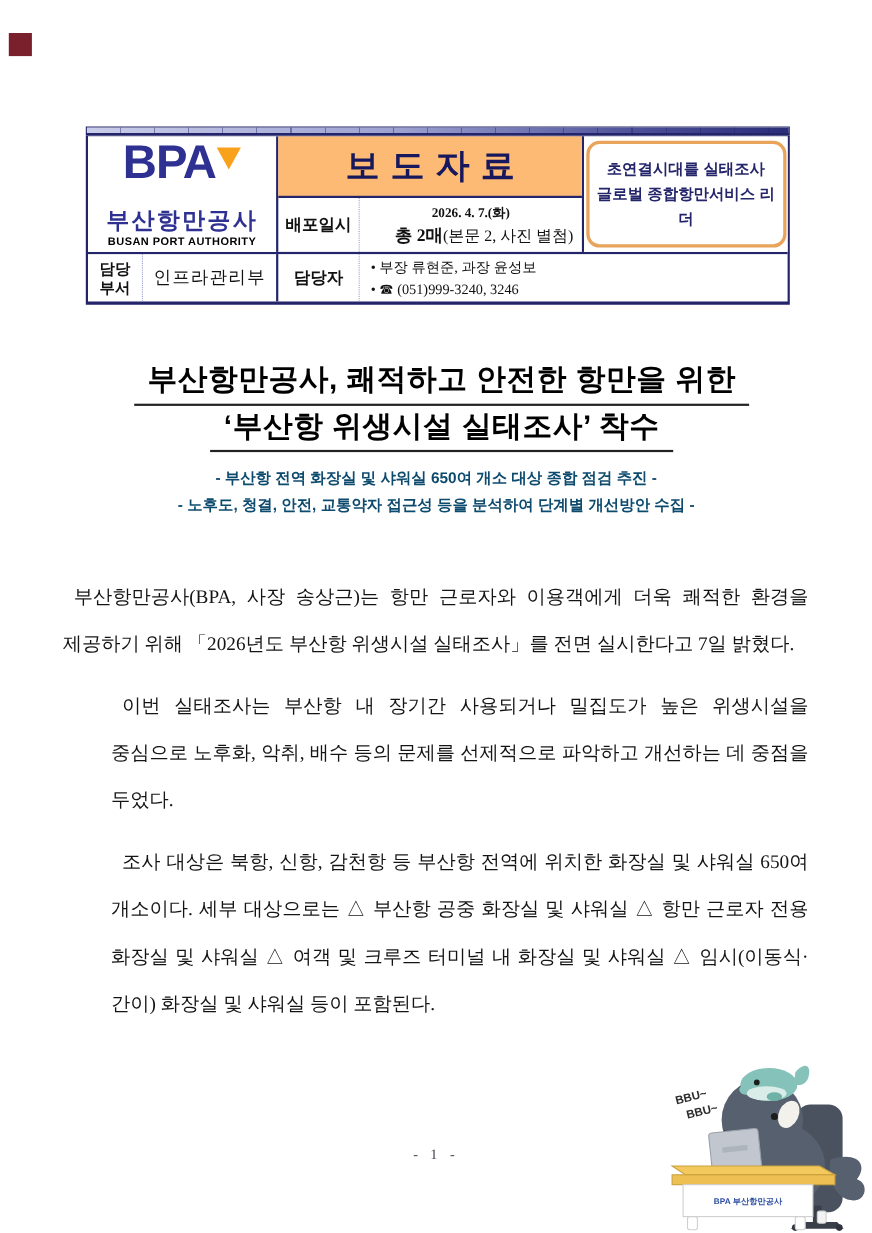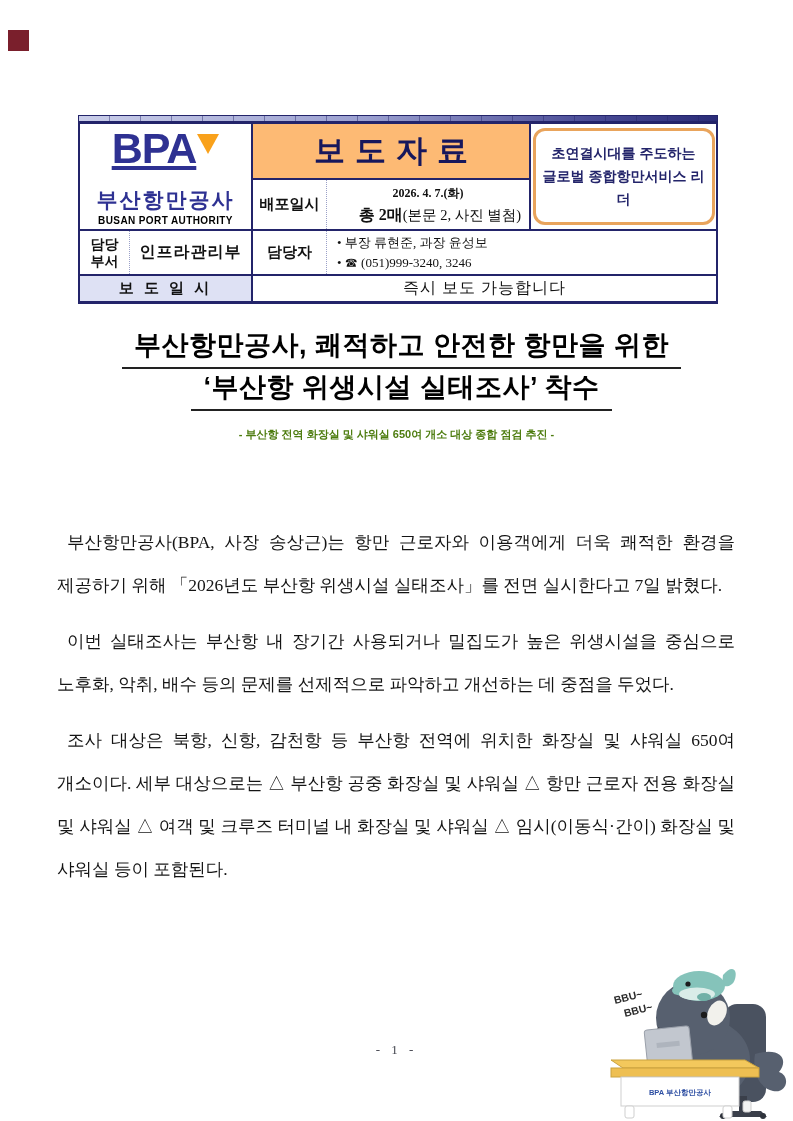--- a/index.html
+++ b/index.html
@@ -26,21 +26,21 @@
       linear-gradient(to right,#c9cde9 0%,#9ba0d0 45%,#4a4c96 80%,#2a2c78 100%);
   }
   .tbl{border:2px solid #23246a;border-top:1px solid #23246a;border-bottom:3px solid #23246a;box-sizing:border-box;background:#fff;}
   .row{display:flex;box-sizing:border-box;}
   .row1{height:105px;}
   .row2{height:45px;border-top:2px solid #23246a;}
   .row3{height:27px;border-top:2px solid #23246a;}
   .cell{box-sizing:border-box;display:flex;align-items:center;justify-content:center;}
 
   .logo-cell{width:173px;border-right:2px solid #23246a;flex-direction:column;background:#fff;}
-  .logo-bpa{font-family:"Liberation Sans",sans-serif;font-weight:800;font-size:43px;line-height:40px;color:#2e3192;letter-spacing:-1px;display:flex;align-items:flex-start;text-decoration:underline;}
+  .logo-bpa{font-family:"Liberation Sans",sans-serif;font-weight:800;font-size:43px;line-height:40px;color:#2e3192;letter-spacing:-1px;display:flex;align-items:flex-start;}
   .logo-tri{width:0;height:0;border-left:11px solid transparent;border-right:11px solid transparent;border-top:20px solid #f9a11b;margin:6px 0 0 1px;}
   .logo-kr{font-family:"Liberation Sans",sans-serif;font-weight:bold;font-size:21px;color:#2e3192;letter-spacing:2px;margin-top:18px;}
   .logo-en{font-family:"Liberation Sans",sans-serif;font-weight:bold;font-size:10px;color:#000;letter-spacing:.4px;margin-top:1px;}
 
   .mid-cell{width:276px;border-right:2px solid #23246a;display:flex;flex-direction:column;}
   .doc-type{height:56px;box-sizing:border-box;background:#fdba74;border-bottom:2px solid #23246a;display:flex;align-items:center;justify-content:center;
     font-family:"Liberation Sans",sans-serif;font-weight:800;font-size:31px;color:#16175c;letter-spacing:10px;text-indent:10px;}
   .release-row{flex:1;display:flex;}
   .release-label{width:74px;border-right:1px dotted #9aa0c8;box-sizing:border-box;display:flex;align-items:center;justify-content:center;
     font-family:Liberation Serif, serif;font-weight:bold;font-size:15px;}
@@ -48,42 +48,42 @@
   .release-date{font-weight:bold;font-size:12px;}
   .pages-bold{font-weight:bold;font-size:16px;margin-left:24px;}
   .pages-rest{font-size:14.5px;}
 
   .slogan-cell{flex:1;background:#fff;}
   .slogan-box{width:166px;border:3.5px solid #e9a45c;border-radius:12px;padding:11px 5px;text-align:center;
     font-family:"Liberation Sans",sans-serif;font-weight:800;font-size:14px;color:#23246a;line-height:23px;background:#fff;}
 
   .dept-label{width:50px;border-right:1px dotted #9aa0c8;flex-direction:column;line-height:17px;
     font-family:"Liberation Sans",sans-serif;font-weight:bold;font-size:14px;}
-  .dept-value{width:123px;border-right:2px solid #23246a;font-size:16px;letter-spacing:1px;font-weight:bold;}
+  .dept-value{width:123px;border-right:2px solid #23246a;font-size:16px;letter-spacing:1px;}
   .contact-label{width:74px;border-right:1px dotted #9aa0c8;
     font-family:"Liberation Sans",sans-serif;font-weight:bold;font-size:15px;}
   .contact-value{flex:1;flex-direction:column;align-items:flex-start !important;justify-content:center;padding-left:10px;font-size:13px;line-height:20px;}
 
   .embargo-label{width:173px;background:#dee1f4;border-right:2px solid #23246a;
     font-family:"Liberation Sans",sans-serif;font-weight:bold;font-size:15px;letter-spacing:3px;}
   .embargo-value{flex:1;font-size:16px;letter-spacing:1px;}
 
   
   .title-block{position:absolute;left:5px;top:327px;width:793px;text-align:center;
     font-family:"Liberation Sans",sans-serif;font-weight:800;font-size:27px;color:#000;}
   .title-line{display:inline-block;border-bottom:2.5px solid #222;padding:0 12px 3px 12px;line-height:37px;letter-spacing:.5px;}
 
   .subtitle-block{position:absolute;left:0;top:422px;width:793px;text-align:center;
-    font-family:"Liberation Sans",sans-serif;font-weight:bold;font-size:11px;color:#4d7c0f;line-height:25px;}
+    font-family:"Liberation Sans",sans-serif;font-weight:bold;font-size:14px;color:#0c4a6e;line-height:25px;}
 
   
   .body-text{position:absolute;left:57px;top:521px;width:678px;
     font-size:17.5px;line-height:43px;text-align:justify;word-break:keep-all;color:#141414;}
   .body-text p{margin:0;text-indent:10px;}
-  .body-text p + p{margin-top:13px;}
+  .body-text p + p{margin-top:13px;margin-left:44px;}
 
   
   .page-number{position:absolute;left:0;top:1042px;width:793px;text-align:center;font-size:13px;color:#44464f;letter-spacing:4px;}
 
   
   .mascot{position:absolute;left:597px;top:956px;width:194px;height:164px;}
 </style>
 </head>
 <body>
 
@@ -108,51 +108,48 @@
           <div class="release-row">
             <div class="release-label">배포일시</div>
             <div class="release-value">
               <div class="release-date">2026. 4. 7.(화)</div>
               <div><span class="pages-bold">총 2매</span><span class="pages-rest">(본문 2, 사진 별첨)</span></div>
             </div>
           </div>
         </div>
         <div class="cell slogan-cell">
           <div class="slogan-box">
-            <div>초연결시대를 주도하는</div>
+            <div>초연결시대를 실태조사</div>
             <div>글로벌 종합항만서비스 리더</div>
           </div>
         </div>
       </div>
       <div class="row row2">
         <div class="cell dept-label">
           <span>담당</span>
           <span>부서</span>
         </div>
         <div class="cell dept-value">인프라관리부</div>
         <div class="cell contact-label">담당자</div>
         <div class="cell contact-value">
           <div>• 부장 류현준, 과장 윤성보</div>
           <div>• ☎ (051)999-3240, 3246</div>
         </div>
       </div>
-      <div class="row row3">
-        <div class="cell embargo-label">보 도 일 시</div>
-        <div class="cell embargo-value">즉시 보도 가능합니다</div>
-      </div>
     </div>
   </div>
 
   <div class="title-block">
     <div><span class="title-line">부산항만공사, 쾌적하고 안전한 항만을 위한</span></div>
     <div><span class="title-line">‘부산항 위생시설 실태조사’ 착수</span></div>
   </div>
 
   <div class="subtitle-block">
     <div>- 부산항 전역 화장실 및 샤워실 650여 개소 대상 종합 점검 추진 -</div>
+    <div>- 노후도, 청결, 안전, 교통약자 접근성 등을 분석하여 단계별 개선방안 수집 -</div>
   </div>
 
   <div class="body-text">
     <p>부산항만공사(BPA, 사장 송상근)는 항만 근로자와 이용객에게 더욱 쾌적한 환경을 제공하기 위해 「2026년도 부산항 위생시설 실태조사」를 전면 실시한다고 7일 밝혔다.</p>
     <p>이번 실태조사는 부산항 내 장기간 사용되거나 밀집도가 높은 위생시설을 중심으로 노후화, 악취, 배수 등의 문제를 선제적으로 파악하고 개선하는 데 중점을 두었다.</p>
     <p>조사 대상은 북항, 신항, 감천항 등 부산항 전역에 위치한 화장실 및 샤워실 650여 개소이다. 세부 대상으로는 △ 부산항 공중 화장실 및 샤워실 △ 항만 근로자 전용 화장실 및 샤워실 △ 여객 및 크루즈 터미널 내 화장실 및 샤워실 △ 임시(이동식·간이) 화장실 및 샤워실 등이 포함된다.</p>
   </div>
 
   <div class="page-number">- 1 -</div>
 

